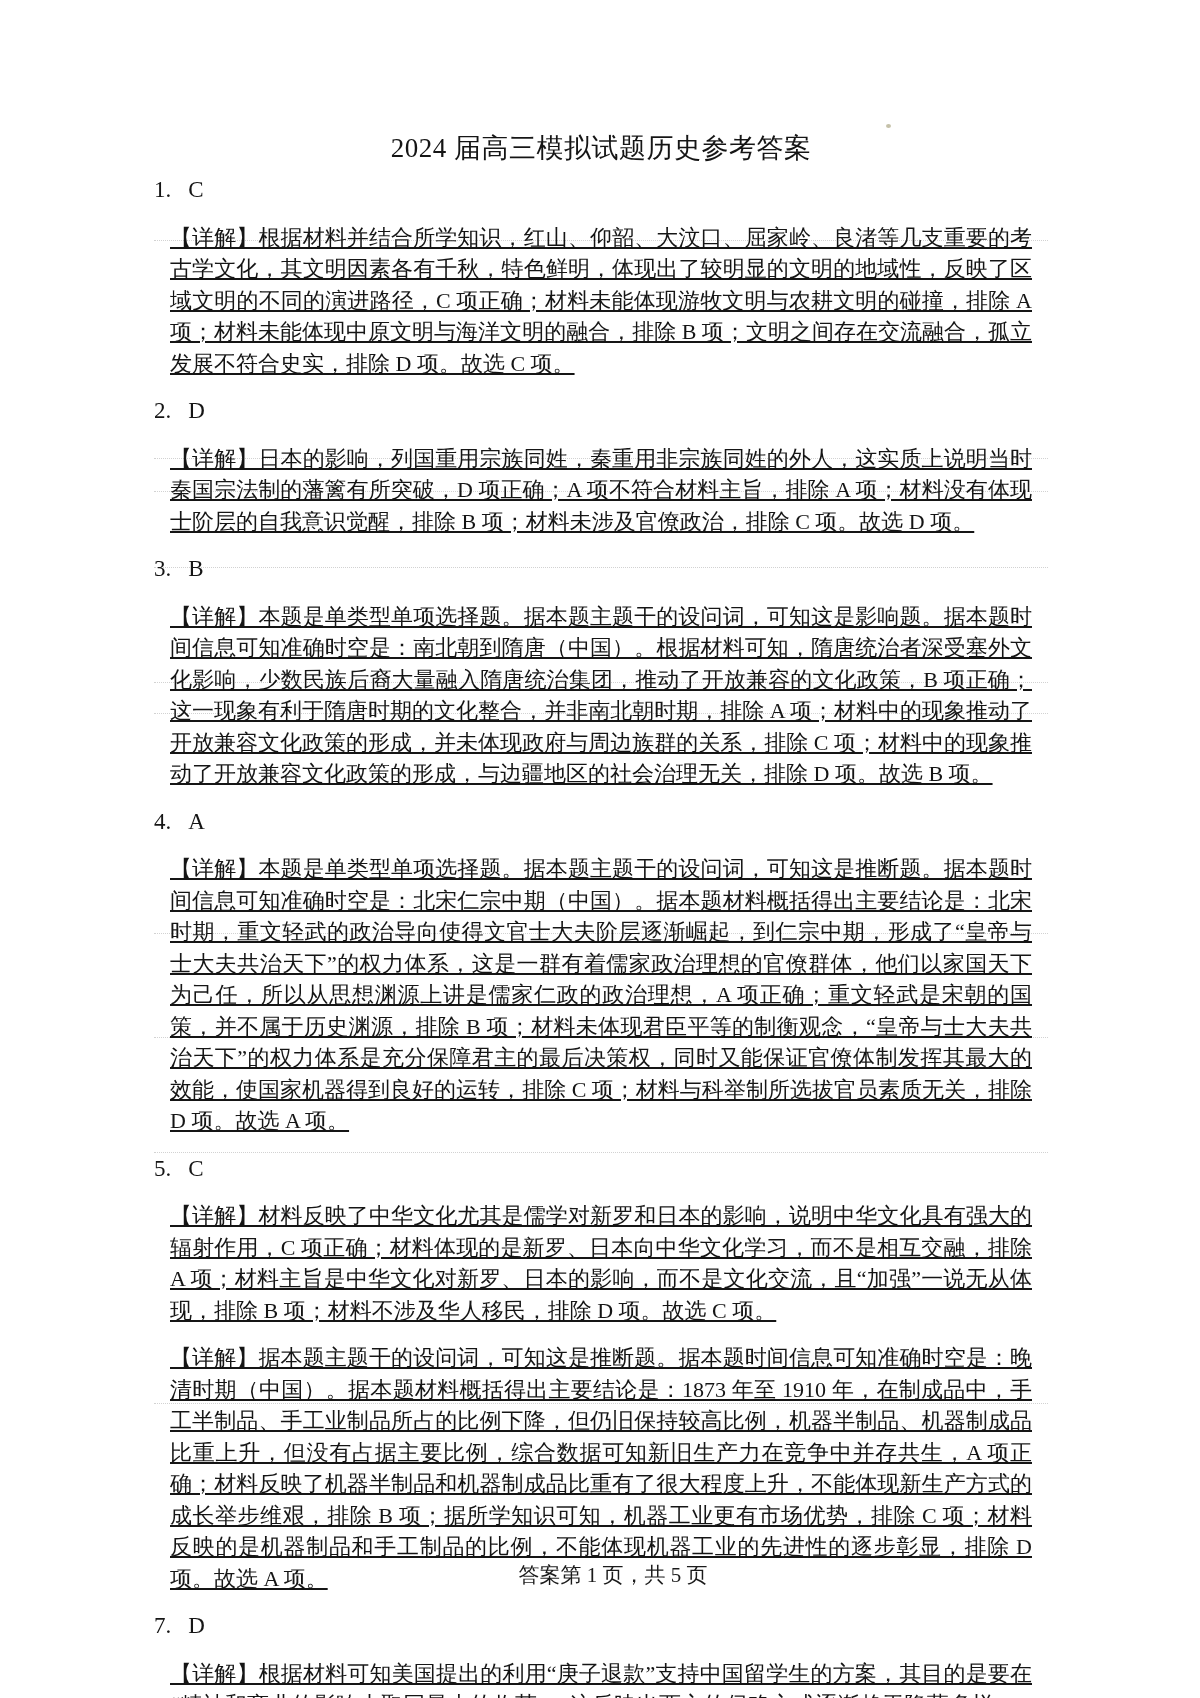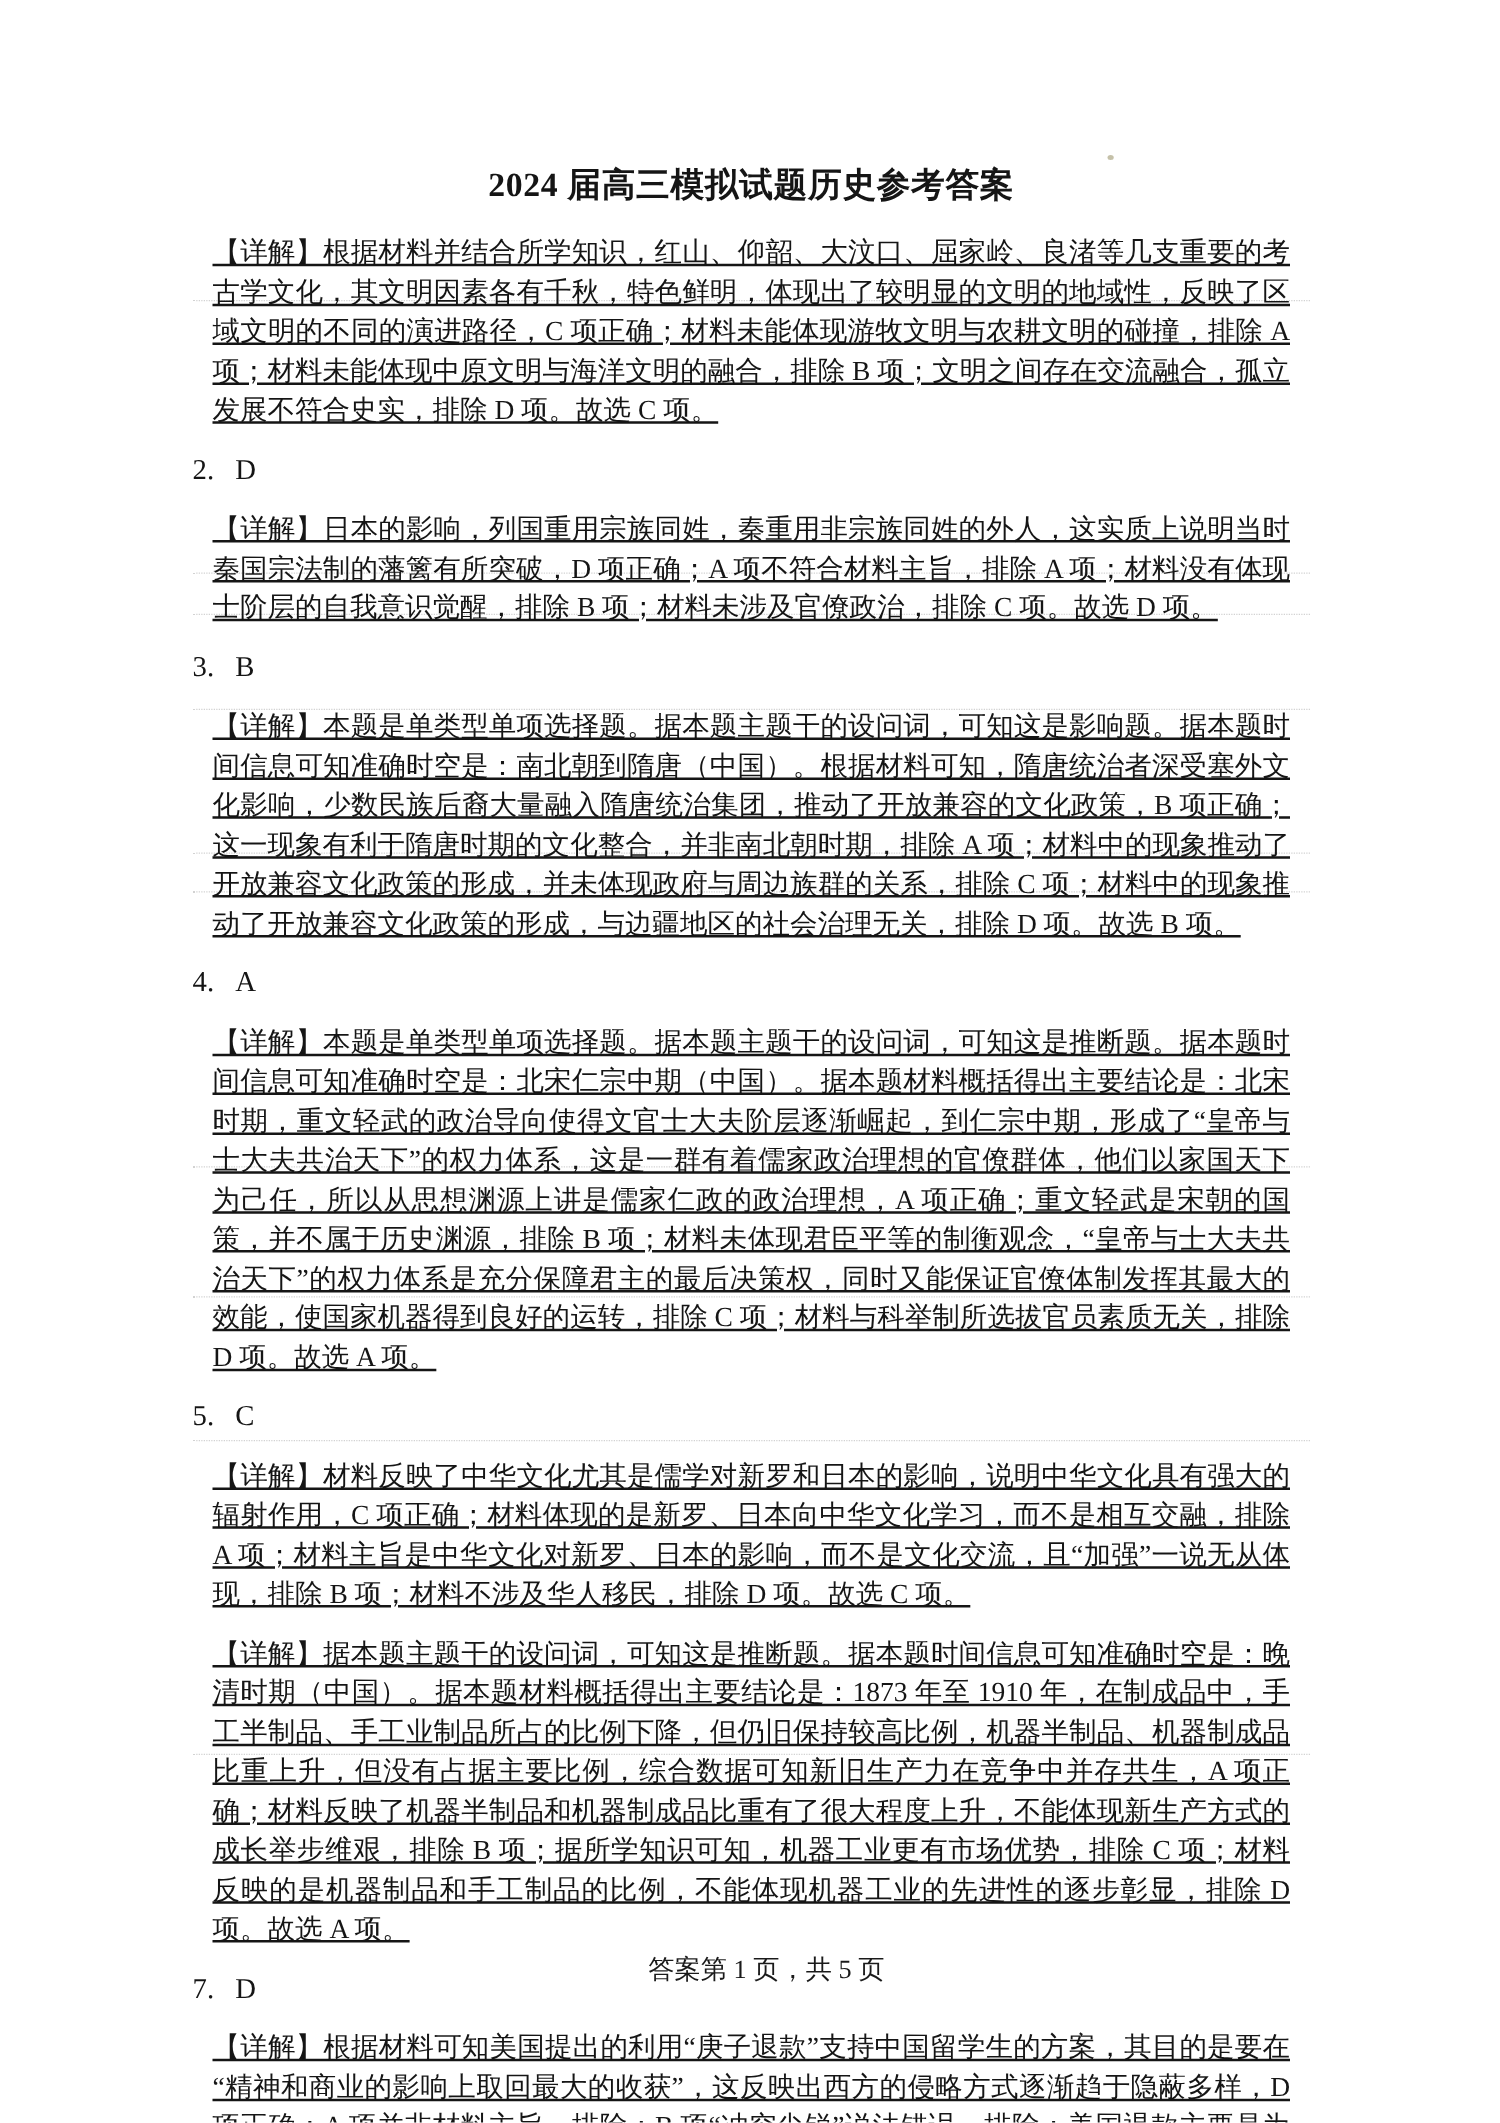--- a/index.html
+++ b/index.html
@@ -14,21 +14,21 @@
   }
   .content {
     position: absolute;
     left: 154px;
     top: 126px;
     width: 894px;
   }
   .doc-title {
     text-align: center;
     font-size: 27px;
-    font-weight: bold;
+    font-weight: normal;
     line-height: 44px;
     margin: 0 0 4px 0;
     letter-spacing: 0.5px;
   }
   .item-head {
     font-size: 23px;
     line-height: 31.5px;
     white-space: nowrap;
   }
   .item-head .choice { margin-left: 17px; }
@@ -84,20 +84,23 @@
 <div class="artifact-line" style="top:933px"></div>
 <div class="artifact-line" style="top:1037px"></div>
 <div class="artifact-line" style="top:1152px"></div>
 <div class="artifact-line" style="top:1403px"></div>
 
 <div class="content">
 
   <h1 class="doc-title">2024 届高三模拟试题历史参考答案</h1>
 
   <div class="answer-item">
+    <div class="item-head">
+      <span>1.</span><span class="choice">C</span>
+    </div>
     <p class="item-detail">【详解】根据材料并结合所学知识，红山、仰韶、大汶口、屈家岭、良渚等几支重要的考古学文化，其文明因素各有千秋，特色鲜明，体现出了较明显的文明的地域性，反映了区域文明的不同的演进路径，C 项正确；材料未能体现游牧文明与农耕文明的碰撞，排除 A 项；材料未能体现中原文明与海洋文明的融合，排除 B 项；文明之间存在交流融合，孤立发展不符合史实，排除 D 项。故选 C 项。</p>
   </div>
 
   <div class="answer-item">
     <div class="item-head">
       <span>2.</span><span class="choice">D</span>
     </div>
     <p class="item-detail">【详解】日本的影响，列国重用宗族同姓，秦重用非宗族同姓的外人，这实质上说明当时秦国宗法制的藩篱有所突破，D 项正确；A 项不符合材料主旨，排除 A 项；材料没有体现士阶层的自我意识觉醒，排除 B 项；材料未涉及官僚政治，排除 C 项。故选 D 项。</p>
   </div>
 

